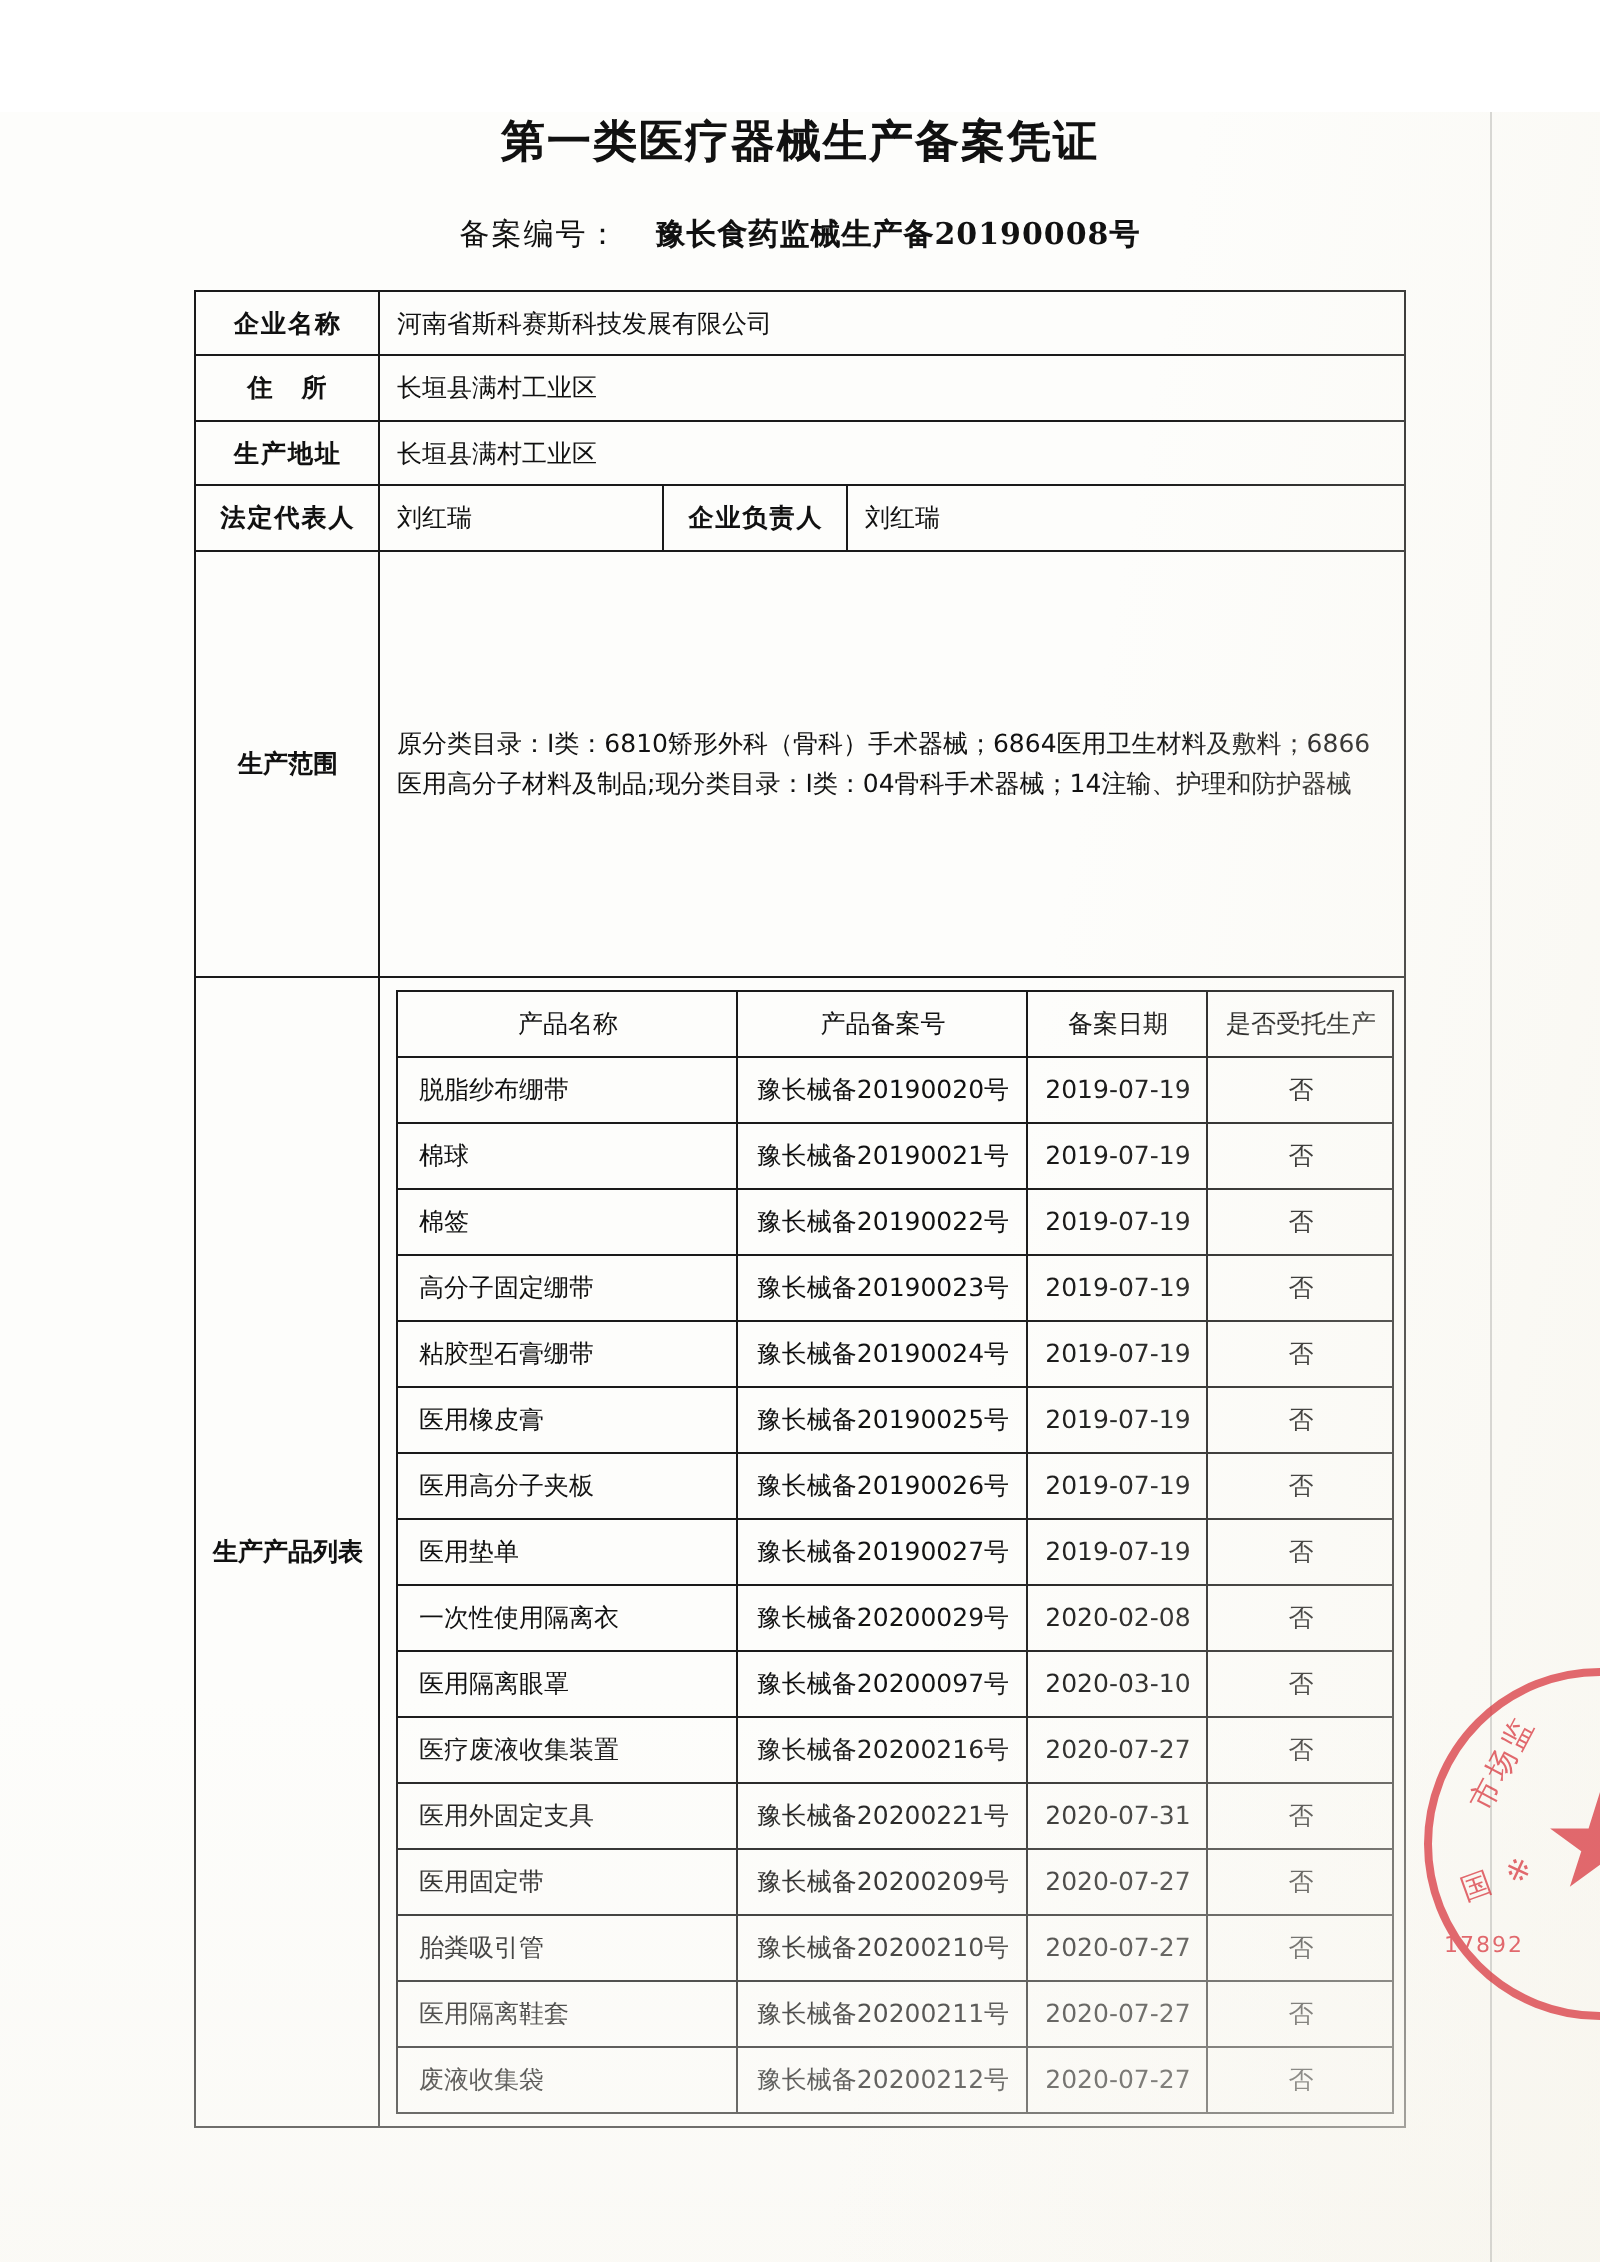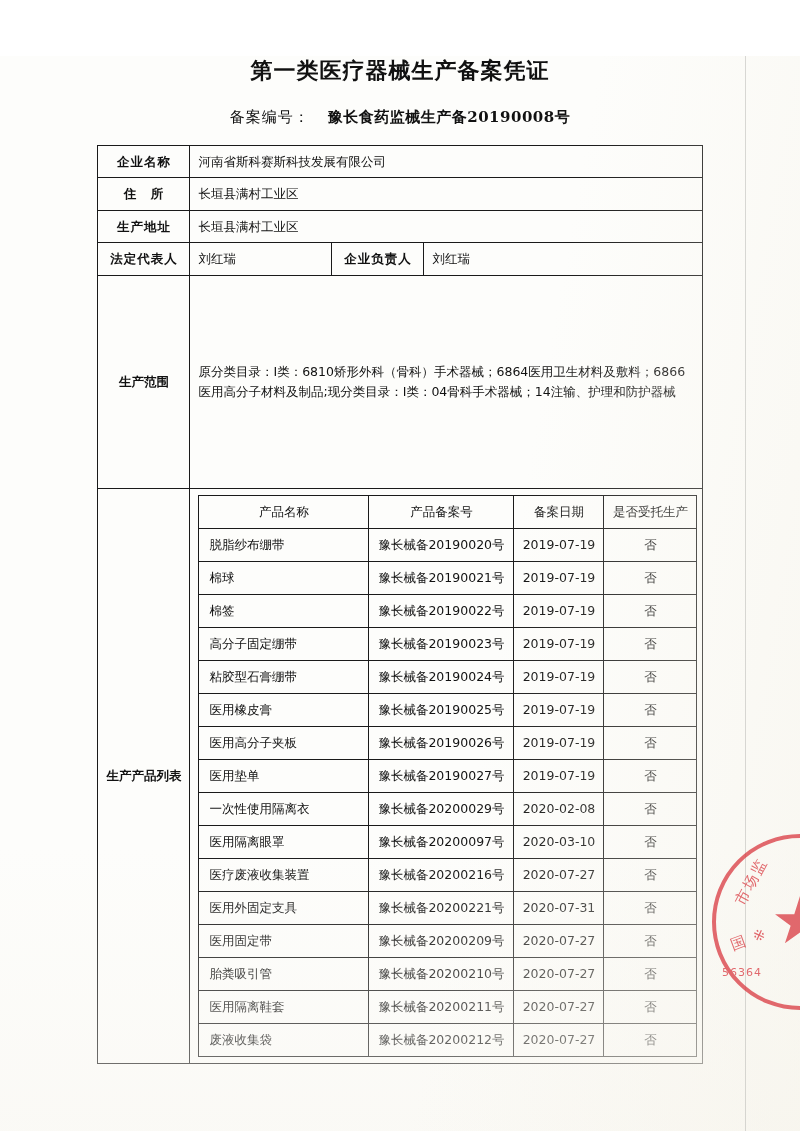--- a/index.html
+++ b/index.html
@@ -349,16 +349,16 @@
         </td>
       </tr>
     </tbody>
   </table>
 
   <div class="seal">
     <div class="star"></div>
     <div class="sealtext">
       <div class="st1">市场监</div>
       <div class="st2">国 ※</div>
-      <div class="num">56364</div>
+      <div class="num">17892</div>
     </div>
   </div>
 </div>
 
 </body></html>

